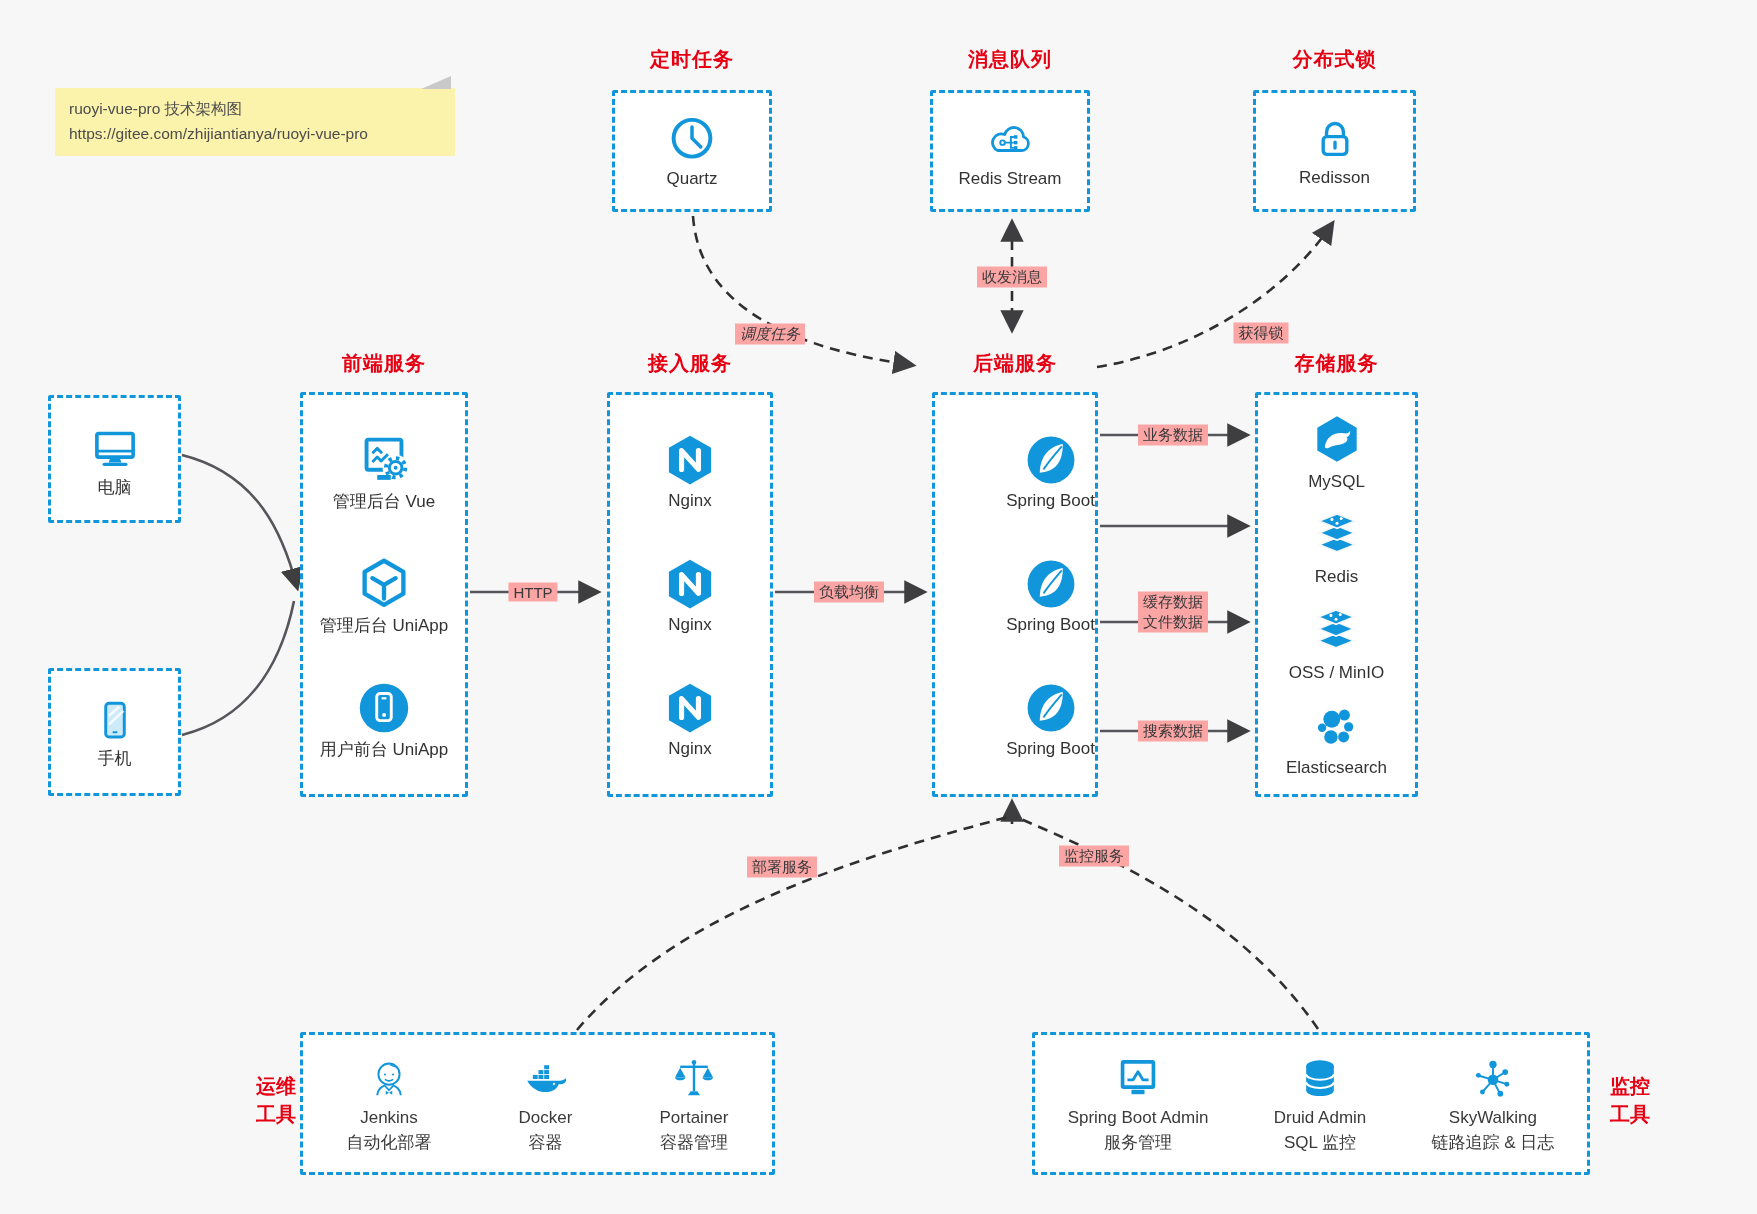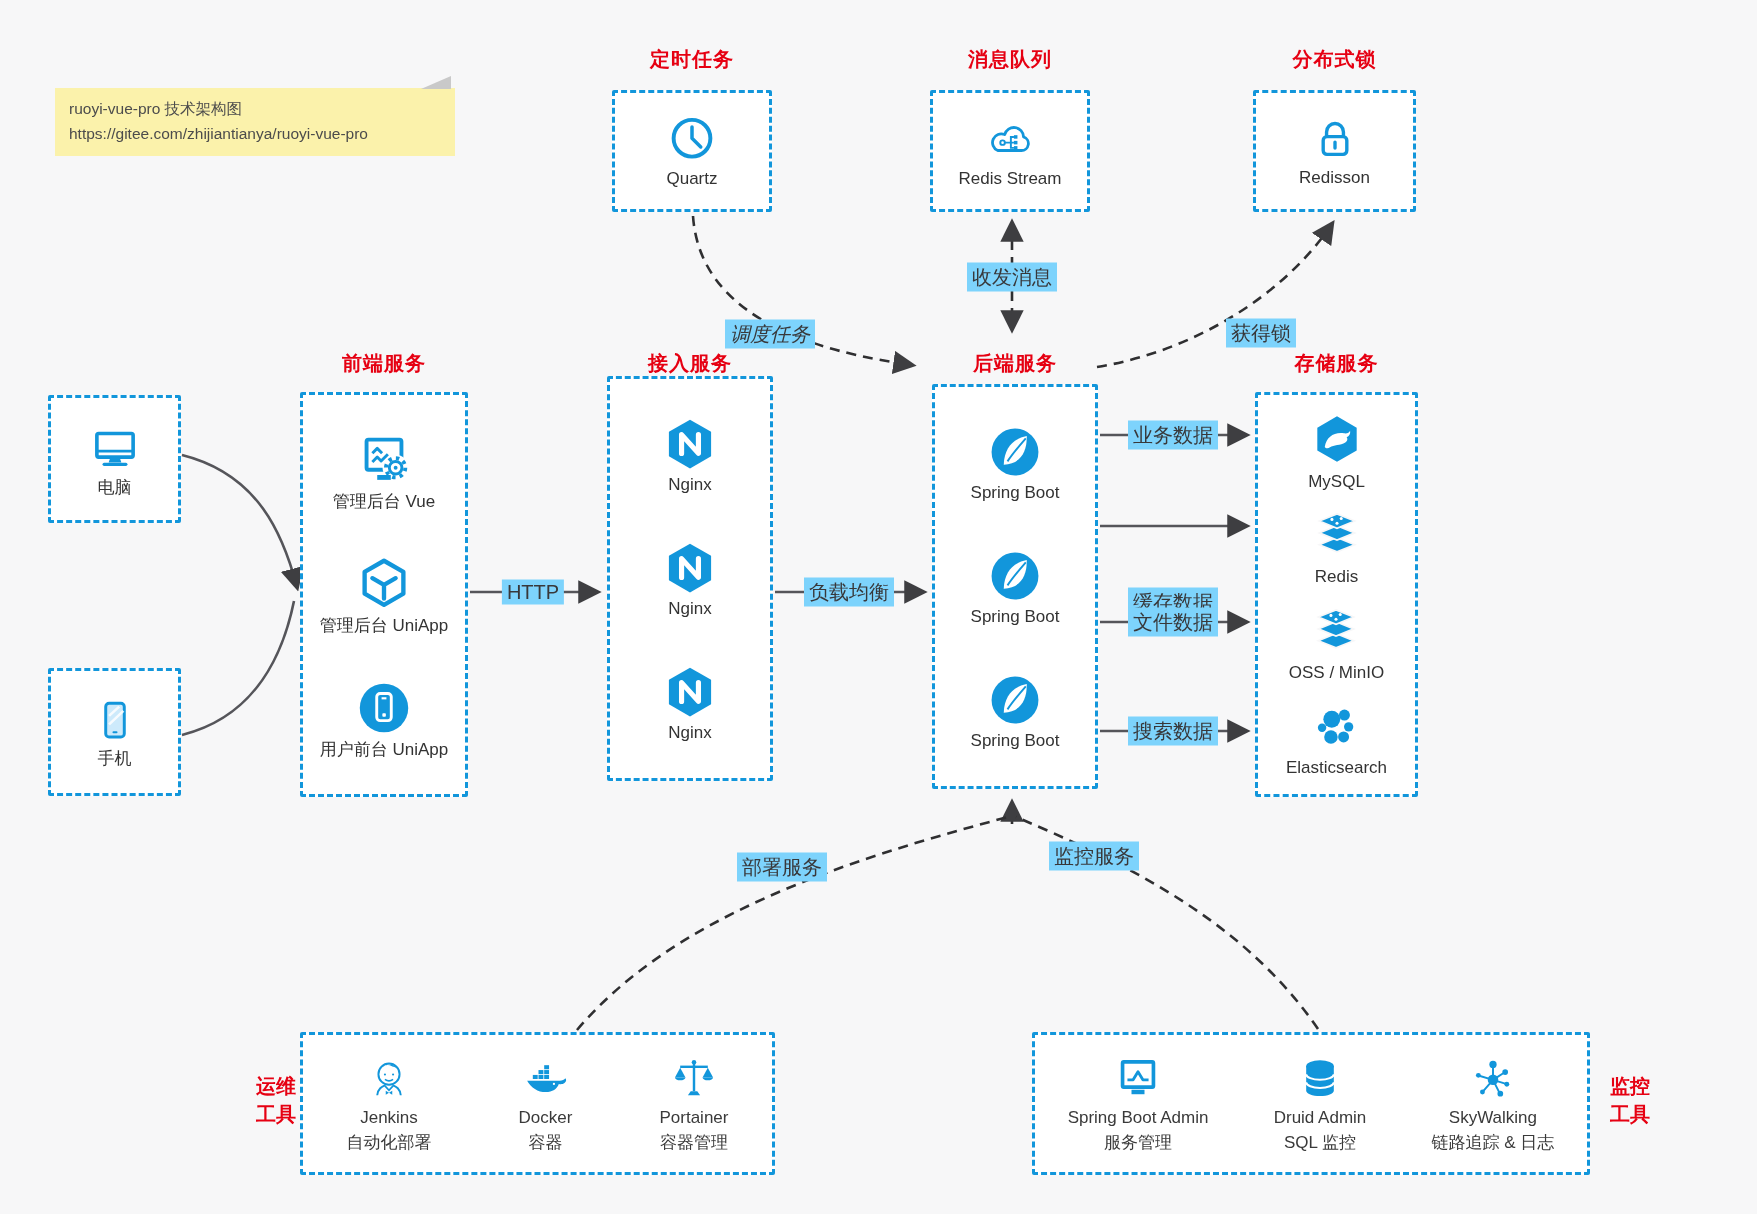--- a/index.html
+++ b/index.html
@@ -7,22 +7,22 @@
   .overlay{position:absolute;left:0;top:0;z-index:1;pointer-events:none;}
   .gbox{position:absolute;background:#ffffff;border:3px dashed #1296db;border-radius:2px;
         display:flex;flex-direction:column;align-items:center;justify-content:space-around;
         box-sizing:border-box;z-index:2;}
   .gbox.center{justify-content:center;}
   .gbox.row{flex-direction:row;justify-content:space-around;align-items:center;}
   .gtitle{position:absolute;color:#e60012;font-weight:bold;font-size:20px;text-align:center;
           letter-spacing:1px;z-index:2;white-space:nowrap;}
   .node{display:flex;flex-direction:column;align-items:center;gap:0;}
   .nlabel{font-size:17px;color:#333333;white-space:nowrap;text-align:center;line-height:1.25;}
-  .elabel{position:absolute;transform:translate(-50%,-50%);font-size:20px;color:#38383a;
-          background:#7dd3fc;padding:1px 5px;white-space:nowrap;z-index:3;}
+  .elabel{position:absolute;transform:translate(-50%,-50%);font-size:15px;color:#38383a;
+          background:#fca5a5;padding:1px 5px;white-space:nowrap;z-index:3;}
   .side{position:absolute;color:#e60012;font-weight:bold;font-size:20px;line-height:1.4;
         text-align:right;z-index:2;}
   .note{position:absolute;left:55px;top:88px;width:372px;padding:9px 14px;background:#fbf2ab;
         color:#4c4c4c;font-size:15.5px;line-height:1.6;z-index:2;}
   .note::after{content:"";position:absolute;right:4px;top:-12px;width:0;height:0;
         border-left:30px solid transparent;border-bottom:13px solid #c9c9c9;}
   .bitem{display:flex;flex-direction:column;align-items:center;gap:2px;text-align:center;}
   .bname,.bdesc{font-size:17px;color:#3a3a3a;line-height:1.3;white-space:nowrap;}
   svg.icn{display:block;}
 </style>
@@ -154,21 +154,21 @@
       <svg class="icn" width="62" height="62" viewBox="0 0 64 64">
         <circle cx="32" cy="32" r="25" fill="#1296db"></circle>
         <rect x="24.5" y="17" width="15" height="28" rx="3.5" fill="none" stroke="#ffffff" stroke-width="3"></rect>
         <path d="M29.5,22 h5" stroke="#ffffff" stroke-width="2.2"></path>
         <rect x="30.3" y="37.5" width="3.6" height="3.6" rx="0.8" fill="#ffffff"></rect>
       </svg>
       <div class="nlabel">用户前台 UniApp</div>
     </div>
   </div>
 
-  <div class="gbox" style="left:607px;top:376px;width:166px;height:405px;padding:14px 0;">
+  <div class="gbox" style="left:607px;top:392px;width:166px;height:405px;padding:14px 0;">
     <div class="node">
       <svg class="icn" width="60" height="60" viewBox="0 0 64 64">
         <path d="M32,6 L54.5,19 V45 L32,58 L9.5,45 V19 Z" fill="#1296db"></path>
         <path d="M23,42 V22 L41,42 V22" fill="none" stroke="#ffffff" stroke-width="5.5" stroke-linecap="round" stroke-linejoin="round"></path>
       </svg>
       <div class="nlabel">Nginx</div>
     </div>
     <div class="node">
       <svg class="icn" width="60" height="60" viewBox="0 0 64 64">
         <path d="M32,6 L54.5,19 V45 L32,58 L9.5,45 V19 Z" fill="#1296db"></path>
@@ -178,21 +178,21 @@
     </div>
     <div class="node">
       <svg class="icn" width="60" height="60" viewBox="0 0 64 64">
         <path d="M32,6 L54.5,19 V45 L32,58 L9.5,45 V19 Z" fill="#1296db"></path>
         <path d="M23,42 V22 L41,42 V22" fill="none" stroke="#ffffff" stroke-width="5.5" stroke-linecap="round" stroke-linejoin="round"></path>
       </svg>
       <div class="nlabel">Nginx</div>
     </div>
   </div>
 
-  <div class="gbox" style="left:932px;top:384px;width:166px;height:405px;padding:14px 0;">
+  <div class="gbox" style="left:932px;top:392px;width:166px;height:405px;padding:14px 0;align-items:flex-end;">
     <div class="node">
       <svg class="icn" width="60" height="60" viewBox="0 0 64 64">
         <circle cx="32" cy="32" r="25" fill="#1296db"></circle>
         <path d="M44.5,15 C31,17.5 20.5,27 20,45.5 C38,45 45,31.5 44.5,15 Z" fill="#ffffff"></path>
         <path d="M24,42 C30,33 37,25 43.5,17.5" stroke="#1296db" stroke-width="2" fill="none"></path>
       </svg>
       <div class="nlabel">Spring Boot</div>
     </div>
     <div class="node">
       <svg class="icn" width="60" height="60" viewBox="0 0 64 64">

